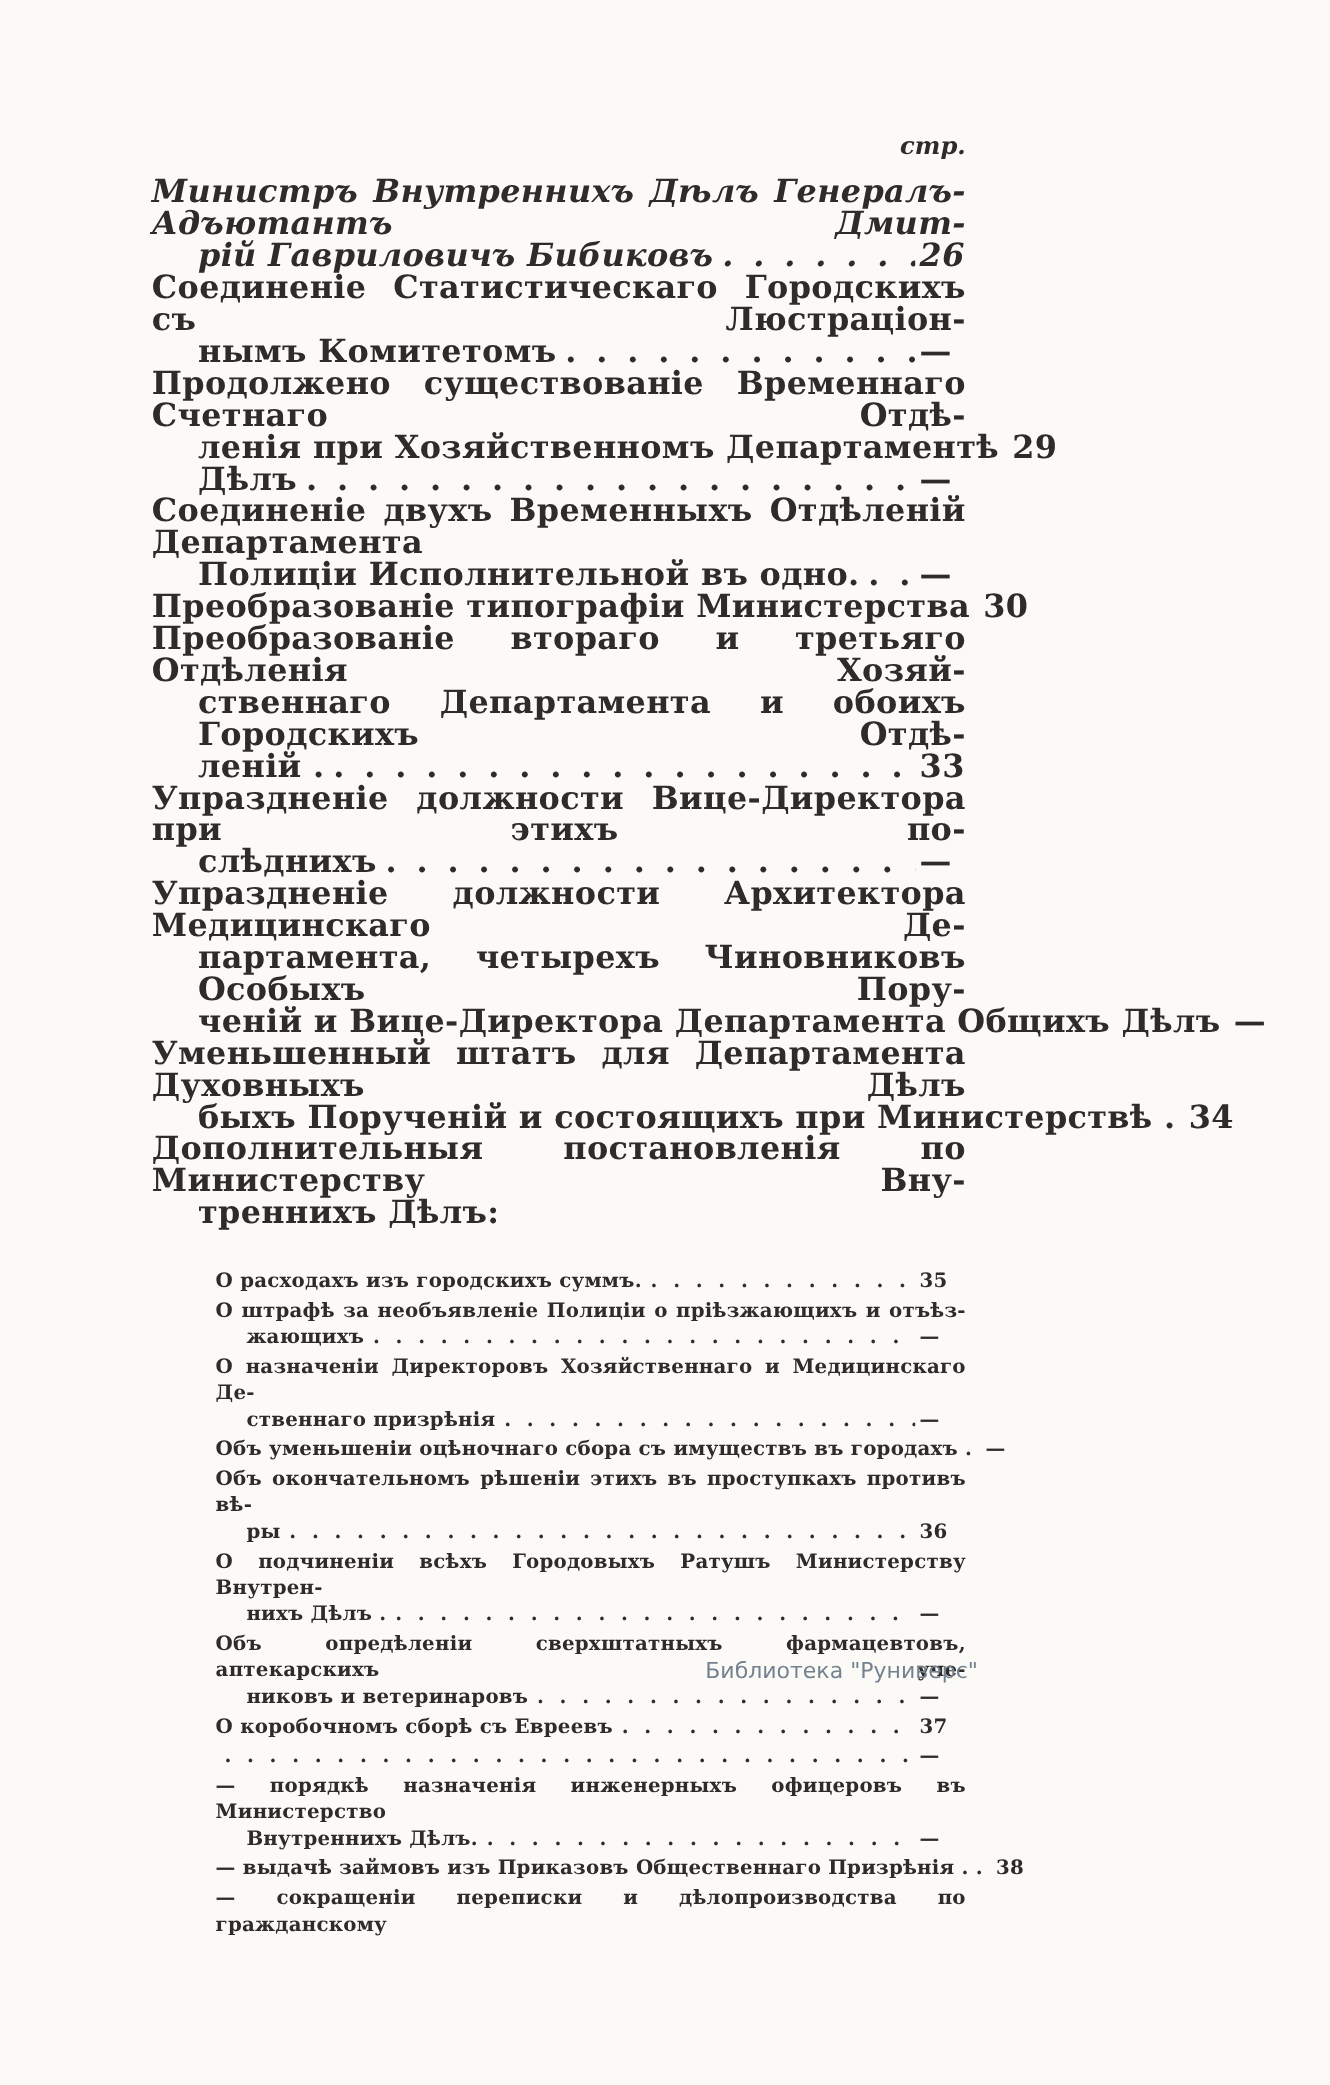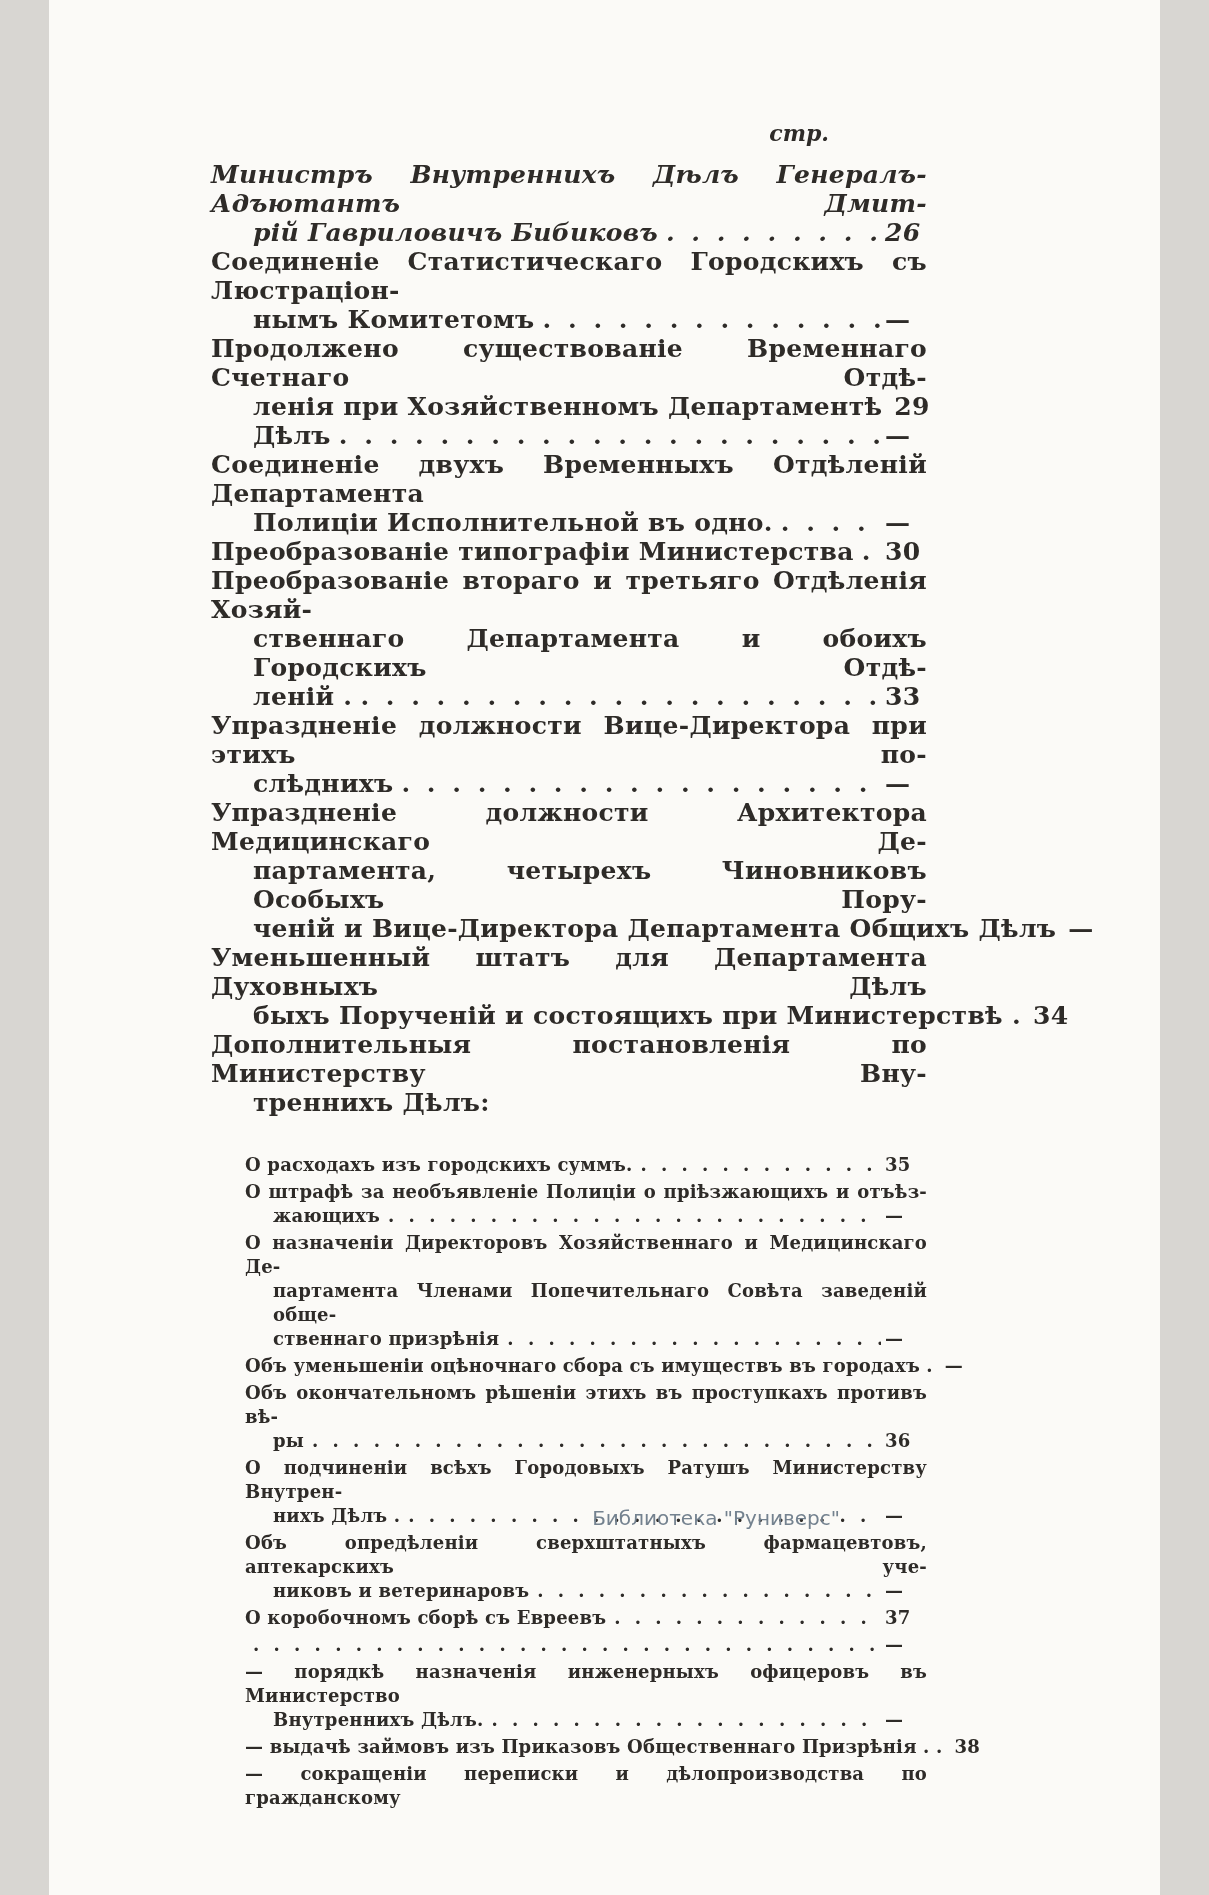--- a/index.html
+++ b/index.html
@@ -1,33 +1,33 @@
 <!DOCTYPE html>
 <html><head>
 <meta charset="utf-8">
 <style>
   html,body{margin:0;padding:0;background:#d8d6d2;}
   .page{
     position:relative;
-    width:1111px;height:1895px;
+    width:1209px;height:1895px;
     margin:0 auto;
     background:#fbfaf7;
     font-family:"DejaVu Serif", serif;
     color:#2e2b28;
     overflow:hidden;
   }
   .header-str{
     position:absolute;top:120px;right:331px;
     font-style:italic;font-weight:700;font-size:22px;
   }
   .content{
     position:absolute;left:138px;top:160px;width:740px;
   }
   .entry{font-weight:700;}
-  .main-list{font-size:25px;line-height:29px;letter-spacing:0.3px;margin-left:24px;}
+  .main-list{font-size:29px;line-height:29px;letter-spacing:0.3px;}
   .main-list .line.cont{padding-left:42px;}
   .sub-list{
     margin-top:36px;margin-left:58px;width:682px;
     font-size:18px;line-height:24px;letter-spacing:0.2px;
   }
   .sub-list .entry{margin-bottom:3px;}
   .sub-list .line.cont{padding-left:28px;}
   .line.full{text-align:justify;text-align-last:justify;}
   .line.lastline{display:flex;align-items:baseline;}
   .txt{flex:0 0 auto;white-space:nowrap;}
@@ -150,21 +150,20 @@
         <div class="entry">
           <div class="line full">О штрафѣ за необъявленіе Полиціи о пріѣзжающихъ и отъѣз-</div>
           <div class="line cont lastline">
             <span class="txt">жающихъ</span>
             <span class="leader">. . . . . . . . . . . . . . . . . . . . . . . . . . . . . . . . . . . . . . . . . . . . . . . . . . . . . . . . . . . . . . . . . . . . . . . . . . . . . . . . . . . . . . . . . . . . . . . . . . . . . . . . . . . . . . . . . . . . . . . . . . . . . . . . . . . . . . . . . . . . </span>
             <span class="pagenum">—</span>
           </div>
         </div>
         <div class="entry">
           <div class="line full">О назначеніи Директоровъ Хозяйственнаго и Медицинскаго Де-</div>
-          <div class="line cont full">партамента Членами Попечительнаго Совѣта заведеній обще-</div>
           <div class="line cont lastline">
             <span class="txt">ственнаго призрѣнія</span>
             <span class="leader">. . . . . . . . . . . . . . . . . . . . . . . . . . . . . . . . . . . . . . . . . . . . . . . . . . . . . . . . . . . . . . . . . . . . . . . . . . . . . . . . . . . . . . . . . . . . . . . . . . . . . . . . . . . . . . . . . . . . . . . . . . . . . . . . . . . . . . . . . . . . </span>
             <span class="pagenum">—</span>
           </div>
         </div>
         <div class="entry">
           <div class="line lastline">
             <span class="txt">Объ уменьшеніи оцѣночнаго сбора съ имуществъ въ городахъ .</span>
             <span class="leader"></span>

